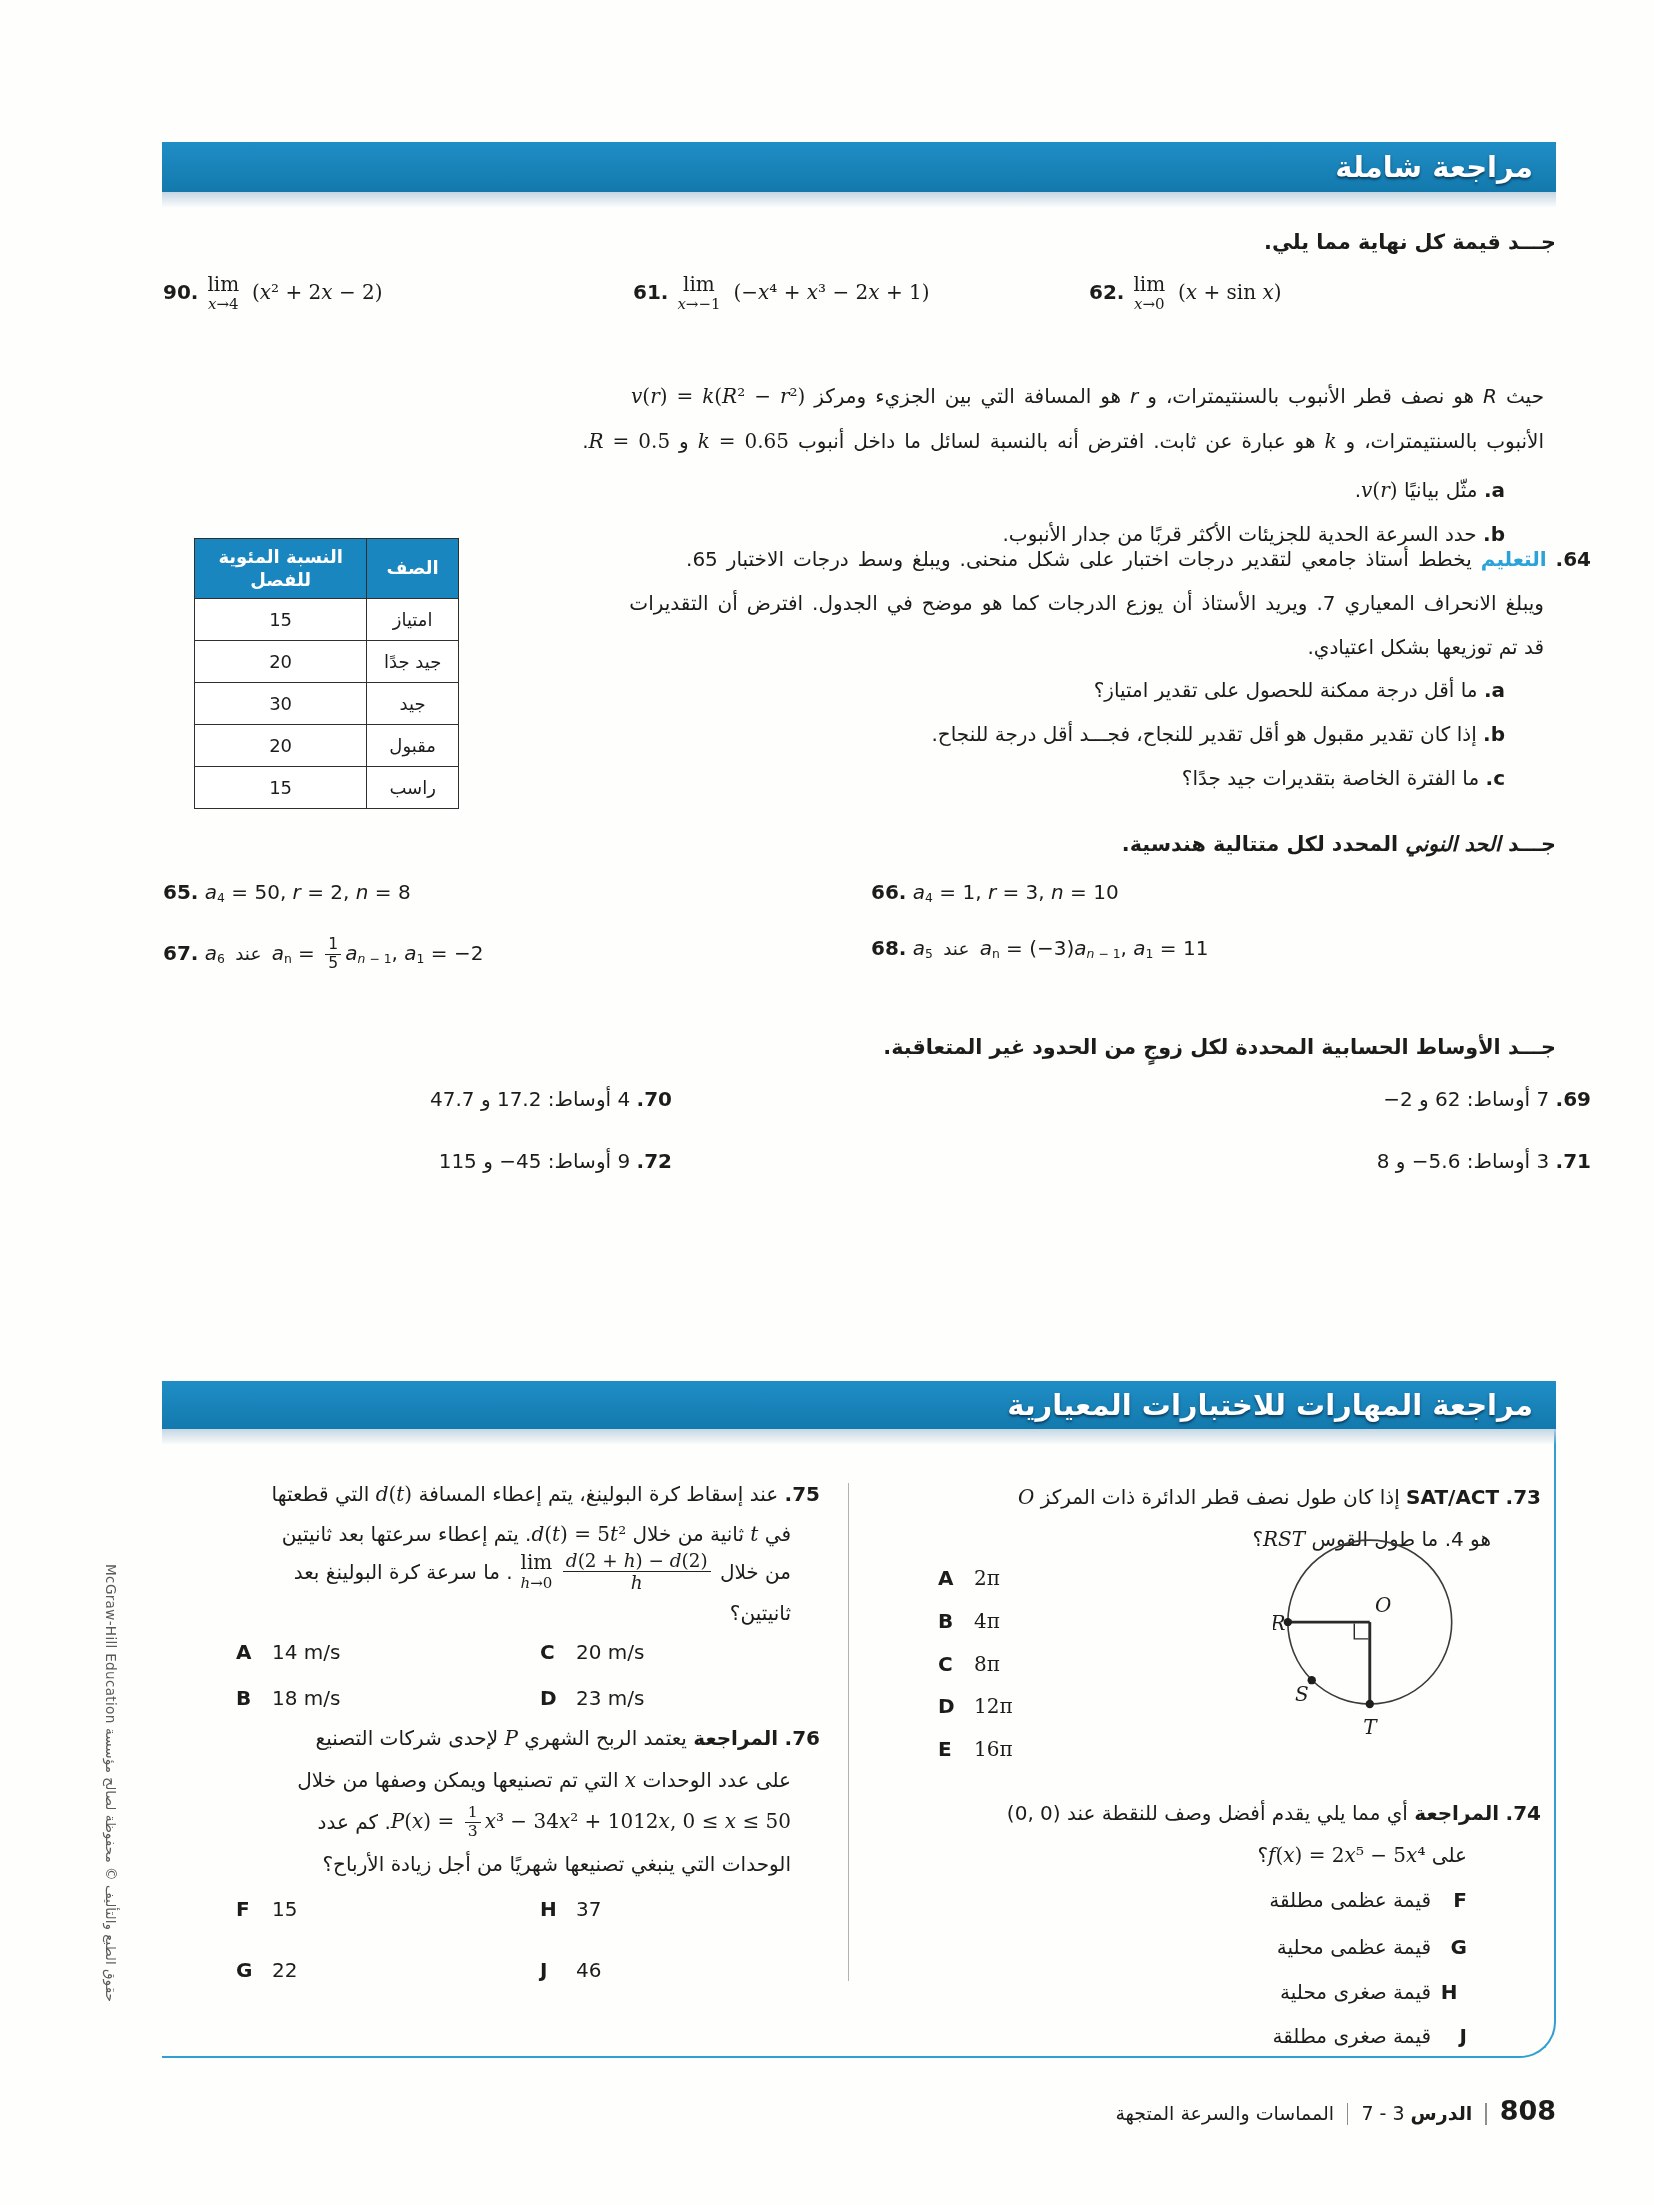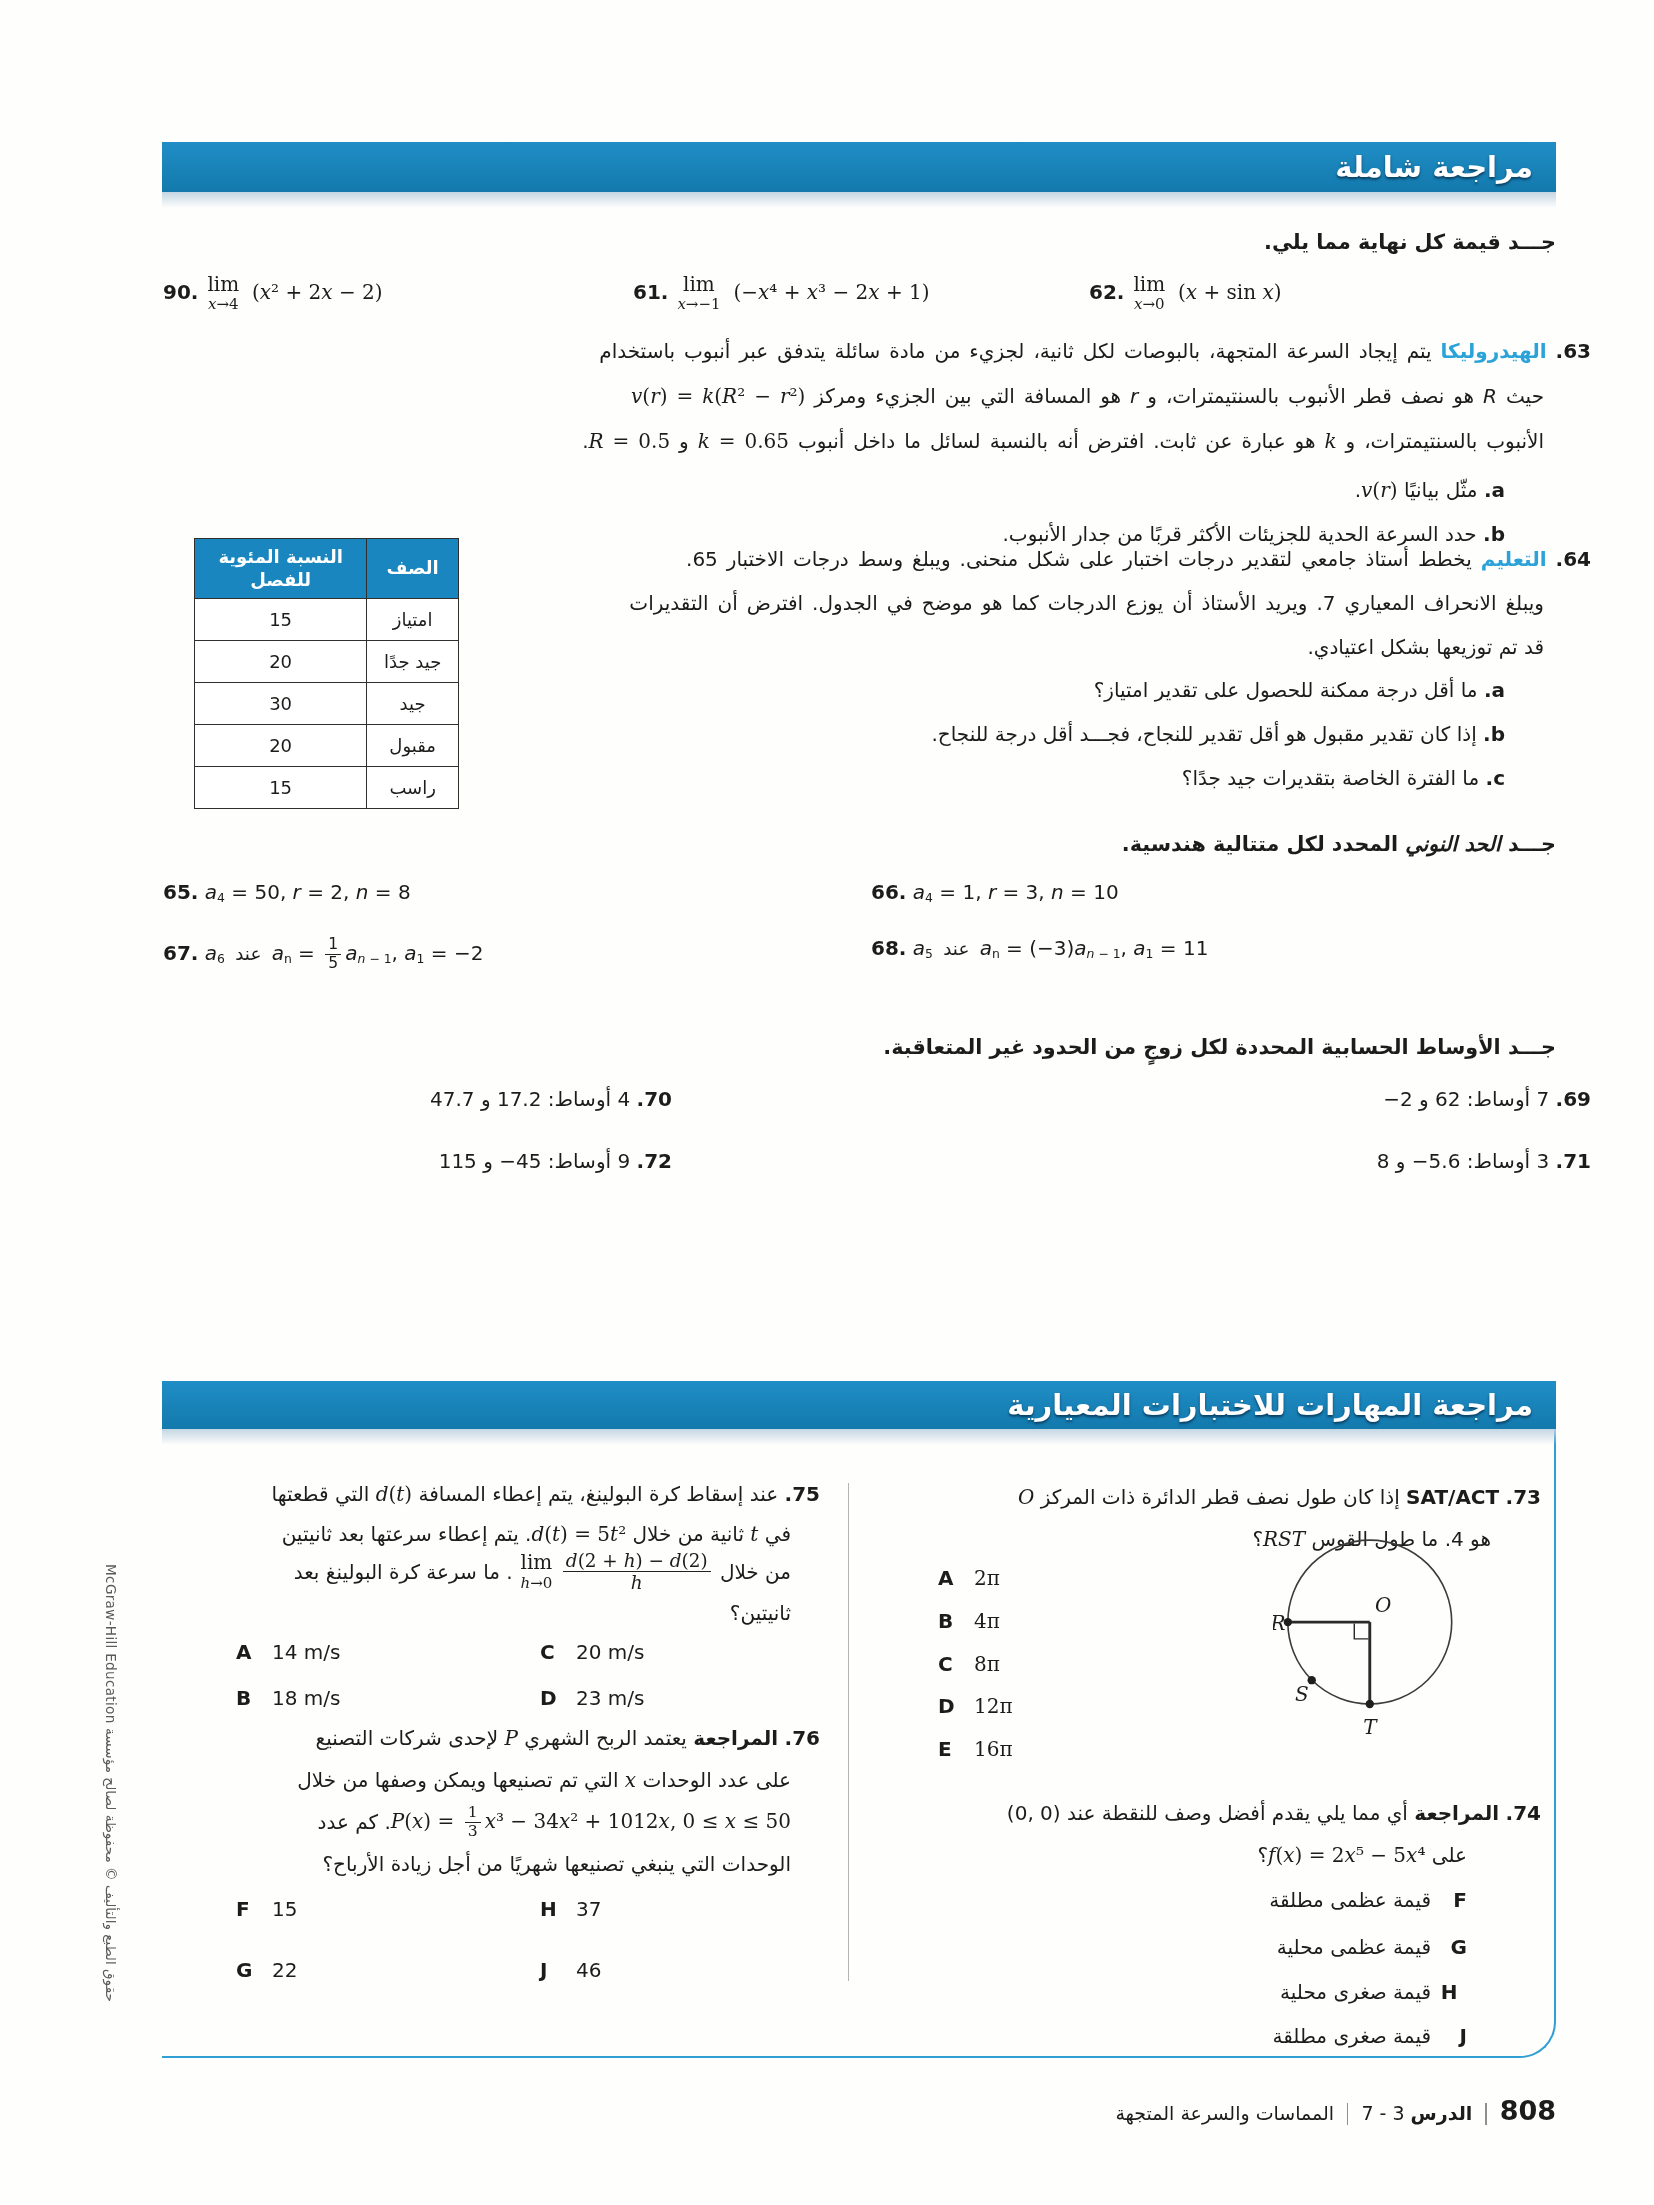--- a/index.html
+++ b/index.html
@@ -79,25 +79,20 @@
   </div>
   <div class="abs ltr" style="left:1089px;top:274px;">
     <span class="pnum">62.</span>
     <span class="limstack">
         <span class="limtop">lim</span>
         <span class="limbot"><i>x</i>→0</span>
       </span>
     <span class="math">(<i>x</i> + sin <i>x</i>)</span>
   </div>
 
-  <div class="abs rtl wide" style="top:339px;right:63px;">
-    <span class="pnum">63.</span>
-    <span class="kw">الهيدروليكا</span>
-    <span>يتم إيجاد السرعة المتجهة، بالبوصات لكل ثانية، لجزيء من مادة سائلة يتدفق عبر أنبوب باستخدام</span>
-  </div>
   <div class="abs rtl wide" style="top:384px;right:110px;">
     <span>حيث <i>R</i> هو نصف قطر الأنبوب بالسنتيمترات، و <i>r</i> هو المسافة التي بين الجزيء ومركز</span>
     <span class="ltr math"><i>v</i>(<i>r</i>) = <i>k</i>(<i>R</i>² − <i>r</i>²)</span>
   </div>
   <div class="abs rtl wide" style="top:429px;right:110px;">الأنبوب بالسنتيمترات، و <span class="ltr math"><i>k</i></span> هو عبارة عن ثابت. افترض أنه بالنسبة لسائل ما داخل أنبوب <span class="ltr math"><i>k</i> = 0.65</span> و <span class="ltr math"><i>R</i> = 0.5</span>.</div>
   <div class="abs rtl" style="top:478px;right:149px;">
     <span class="ilet">a.</span>
     <span>مثّل بيانيًا <span class="ltr math"><i>v</i>(<i>r</i>)</span>.</span>
   </div>
   <div class="abs rtl" style="top:522px;right:149px;">

